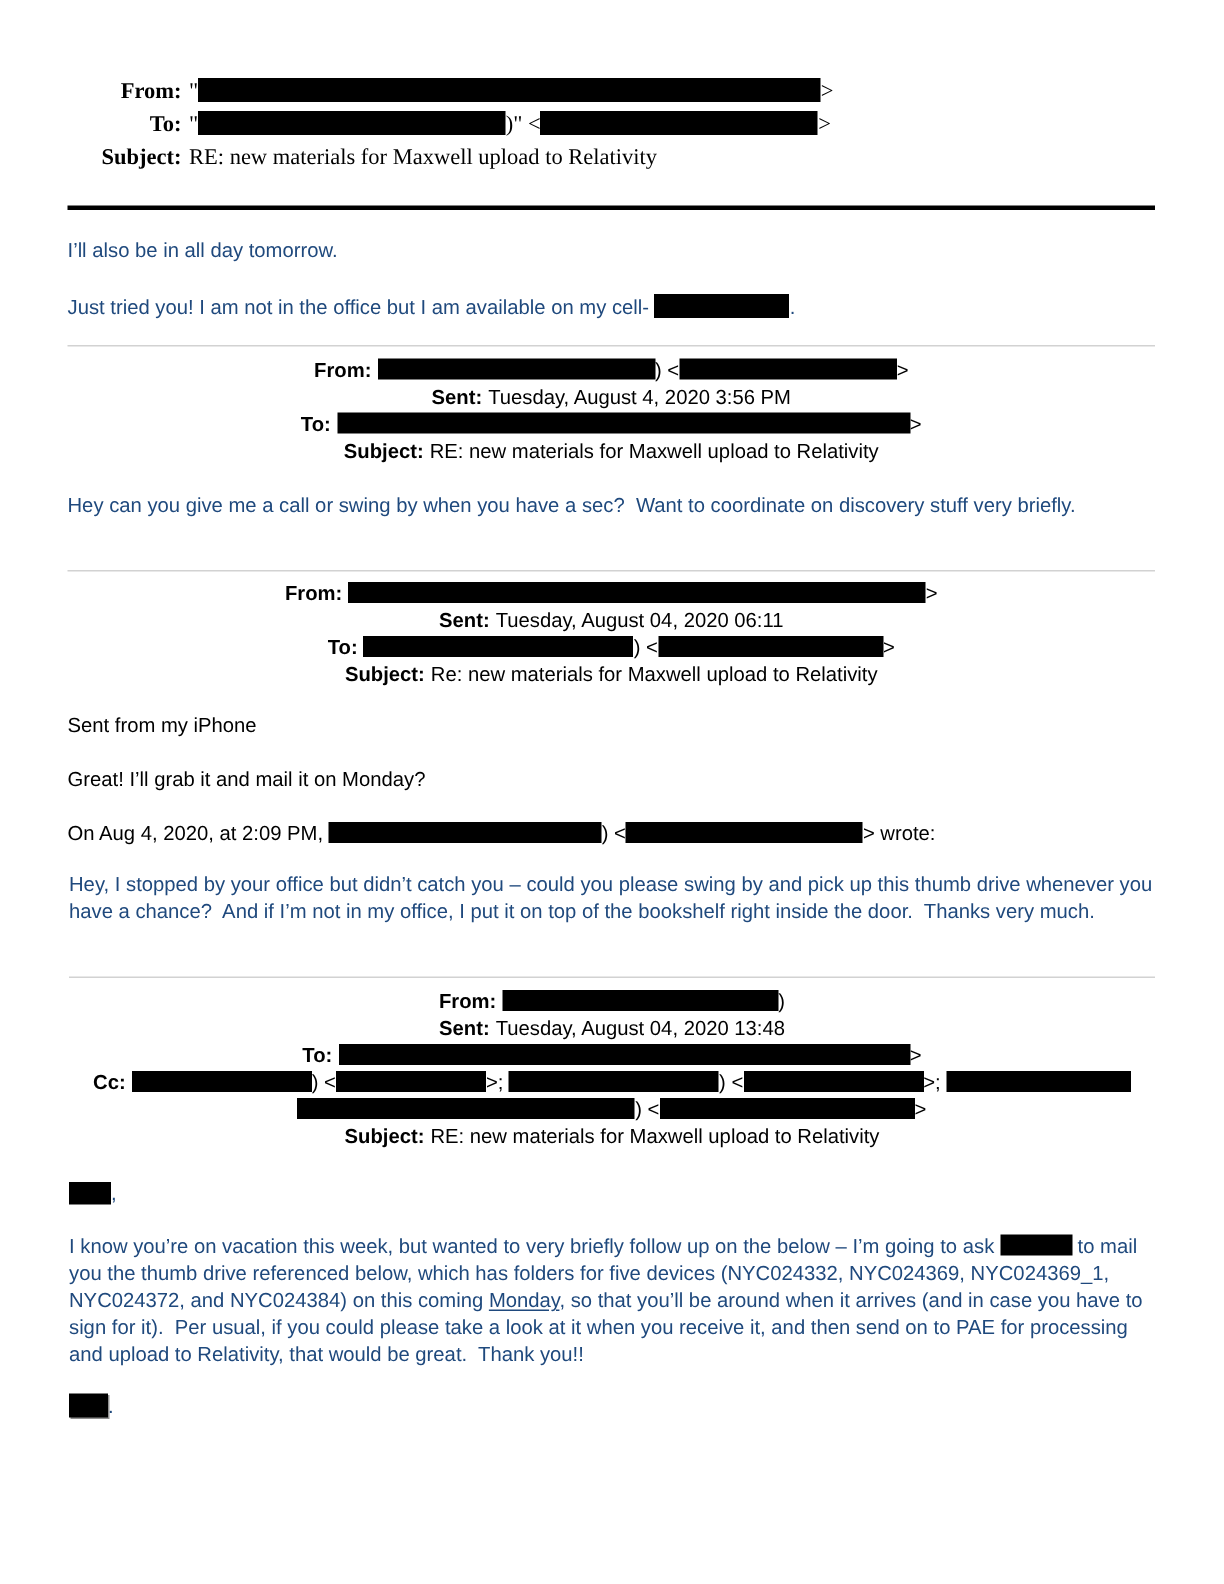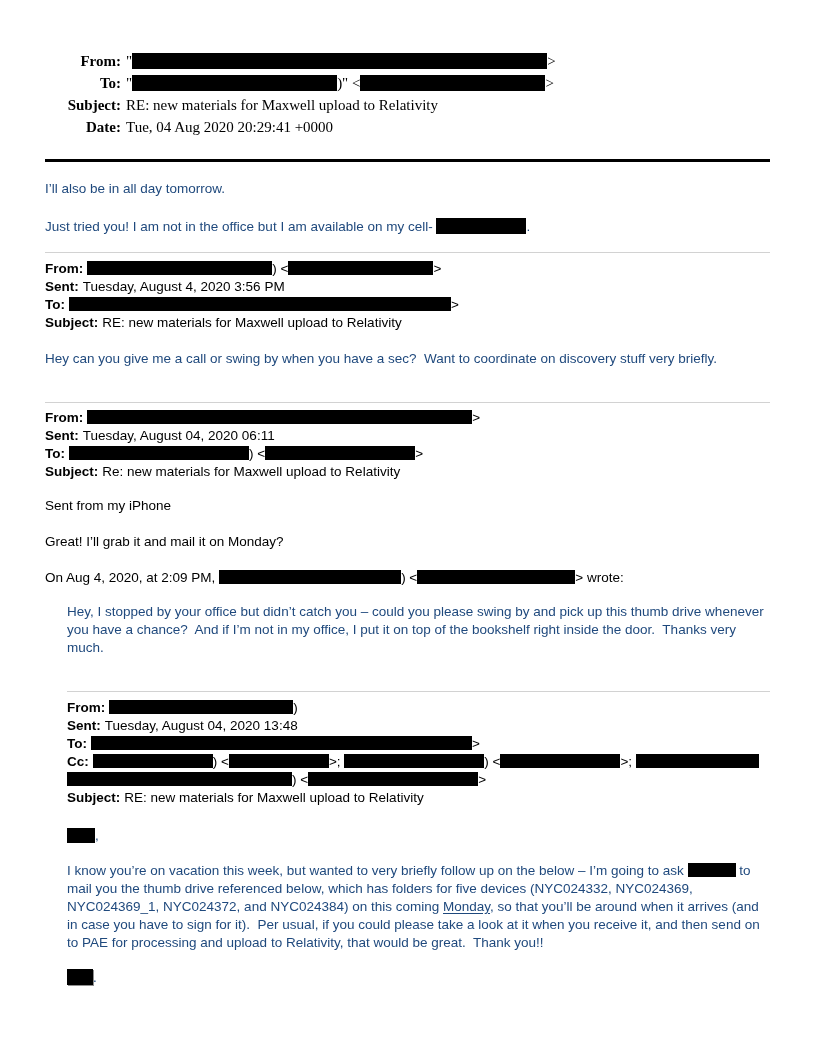--- a/index.html
+++ b/index.html
@@ -16,26 +16,26 @@
   .hlabel{width:76px;text-align:right;font-weight:bold;flex:none;}
   .hval{margin-left:5px;white-space:nowrap;}
   
   .redact{display:inline-block;background:#000;height:14px;vertical-align:-2px;}
   .r16{height:16px;vertical-align:-3px;}
   .r15{height:15px;vertical-align:-3px;}
   
   .rule-thick{height:3px;background:#000;margin-top:21px;}
   .rule-thin{border-top:1px solid #d2d2d2;height:0;}
   
-  .mrow{line-height:18px;}
+  .mrow{line-height:18px;text-align:center;}
   .mlabel{font-weight:bold;margin-right:4px;}
   .para{line-height:18px;white-space:pre-wrap;}
   .blue{color:#1F497D;}
   .nw{white-space:nowrap;}
-  .indent{margin-left:22px;}
+  .indent{margin-left:1px;}
   u{text-underline-offset:2px;}
   .mt6{margin-top:6px}.mt7{margin-top:7px}.mt16{margin-top:16px}
   .mt17{margin-top:17px}.mt18{margin-top:18px}.mt20{margin-top:20px}
   .mt34{margin-top:34px}
 </style>
 </head>
 <body>
 
 <div class="page">
 
@@ -44,24 +44,20 @@
         <span class="hlabel">From:</span>
         <span class="hval"><span>"</span><span class="redact r16" style="width:415px"></span><span>&gt;</span></span>
       </div>
     <div class="hrow">
         <span class="hlabel">To:</span>
         <span class="hval"><span>"</span><span class="redact r16" style="width:205px"></span><span>)" &lt;</span><span class="redact r16" style="width:185px"></span><span>&gt;</span></span>
       </div>
     <div class="hrow">
         <span class="hlabel">Subject:</span>
         <span class="hval">RE: new materials for Maxwell upload to Relativity</span>
-      </div>
-    <div class="hrow">
-        <span class="hlabel">Date:</span>
-        <span class="hval">Tue, 04 Aug 2020 20:29:41 +0000</span>
       </div>
   </div>
 
   <div class="rule-thick"></div>
 
   <div class="para blue mt18">I’ll also be in all day tomorrow.</div>
   <div class="para blue mt20"><span>Just tried you! I am not in the office but I am available on my cell- </span><span class="nw"><span class="redact r16" style="width:90px"></span><span>.</span></span></div>
 
   <div class="rule-thin mt16"></div>
 

